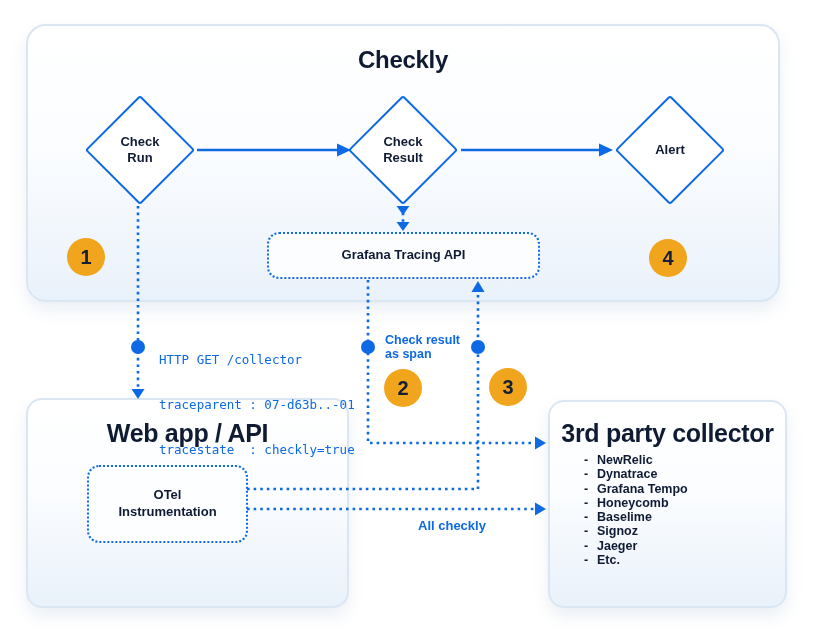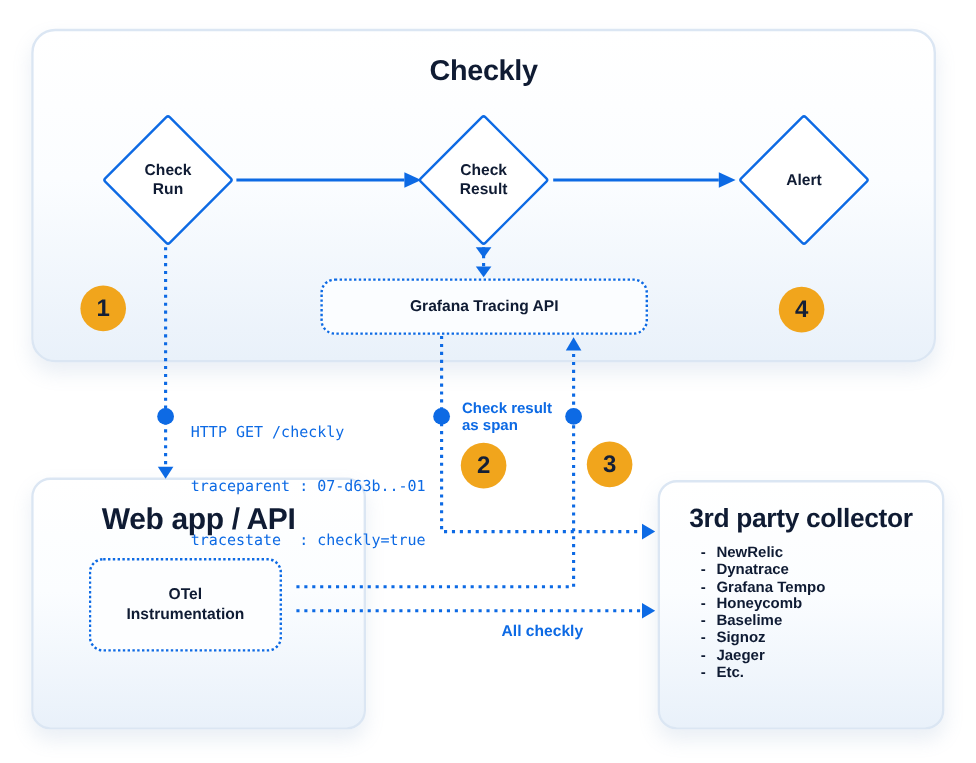--- a/index.html
+++ b/index.html
@@ -14,29 +14,29 @@
     font-family:"Liberation Sans",sans-serif;color:var(--navy);padding-left:31px;
   }
   
   .panel{
     position:absolute;border:2px solid var(--panel-border);border-radius:20px;
     background:linear-gradient(180deg,#ffffff 0%,#fbfdff 45%,#e9f1fa 100%);
     box-shadow:0 8px 16px rgba(125,155,195,.16);
     z-index:1;box-sizing:border-box;
   }
   #panel-checkly{left:26px;top:24px;width:754px;height:278px;}
-  #panel-webapp{left:26px;top:398px;width:279px;height:210px;border-radius:16px;}
+  #panel-webapp{left:26px;top:398px;width:323px;height:210px;border-radius:16px;}
   #panel-collector{left:548px;top:400px;width:239px;height:208px;border-radius:16px;}
   .panel-title{
     position:absolute;left:0;width:100%;text-align:center;
     font-size:24px;font-weight:700;letter-spacing:-.3px;color:var(--navy);
   }
   #panel-checkly .panel-title{top:20px;}
   #panel-webapp .panel-title{top:19px;font-size:25px;}
-  #panel-collector .panel-title{top:17px;font-size:22px;}
+  #panel-collector .panel-title{top:17px;font-size:25px;}
   
   svg.connectors{position:absolute;left:0;top:0;z-index:2;}
   .cline{stroke:var(--blue);stroke-width:2.5;fill:none;}
   .cdot{stroke:var(--blue);stroke-width:2.6;fill:none;stroke-dasharray:2.6 4;}
   .cfill{fill:var(--blue);stroke:none;}
   
   .diamond{
     position:absolute;width:78px;height:78px;box-sizing:border-box;
     border:2.5px solid var(--blue);background:#ffffff;border-radius:3px;
     transform:rotate(45deg);z-index:3;
@@ -45,21 +45,21 @@
     position:absolute;width:100px;height:50px;display:flex;align-items:center;justify-content:center;
     text-align:center;font-size:13px;font-weight:600;line-height:1.25;color:var(--navy);
     white-space:pre-line;z-index:4;
   }
   .dotted-box{
     position:absolute;box-sizing:border-box;border:2px dotted var(--blue);border-radius:12px;
     background:#fbfdff;display:flex;align-items:center;justify-content:center;
     font-size:13px;font-weight:600;color:var(--navy);text-align:center;
     white-space:pre-line;line-height:1.3;z-index:3;
   }
-  #box-otel{left:46px;top:65px;width:161px;height:78px;background:#fdfeff;justify-content:center;}
+  #box-otel{left:59px;top:65px;width:161px;height:78px;background:#fdfeff;justify-content:center;}
   
   .badge{
     position:absolute;width:38px;height:38px;border-radius:50%;background:var(--badge-bg);
     display:flex;align-items:center;justify-content:center;
     font-size:20px;font-weight:700;color:#141f36;z-index:5;
   }
   #badge-1{left:67px;top:238px;}
   #badge-2{left:384px;top:369px;}
   #badge-3{left:489px;top:368px;}
   #badge-4{left:649px;top:239px;}
@@ -193,21 +193,21 @@
   <div class="dotted-box" style="left:267px;top:232px;width:273px;height:47px;">
     <span>Grafana Tracing API</span>
   </div>
 
   <div class="badge" id="badge-1">1</div>
   <div class="badge" id="badge-2">2</div>
   <div class="badge" id="badge-3">3</div>
   <div class="badge" id="badge-4">4</div>
 
   <div class="mono-note" id="note-http">
-    <div>HTTP GET /checkly</div>
+    <div>HTTP GET /collector</div>
     <div>traceparent : 07-d63b..-01</div>
     <div>tracestate  : checkly=true</div>
   </div>
   <div class="bold-note" id="note-span">Check result
 as span</div>
   <div class="bold-note" id="note-all-traces">All checkly</div>
 
 </div>
 
 </body></html>

